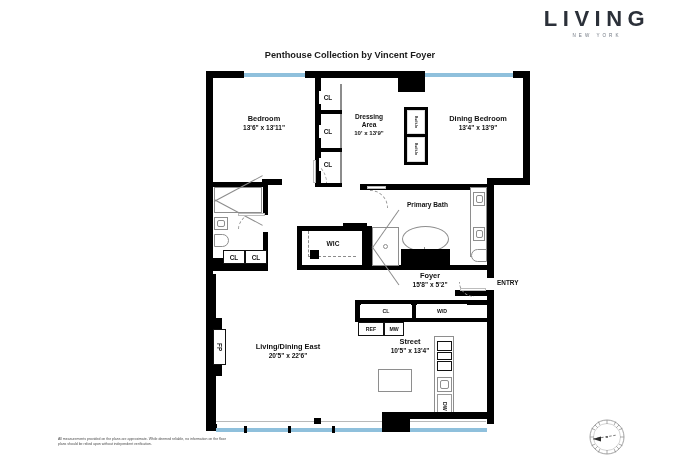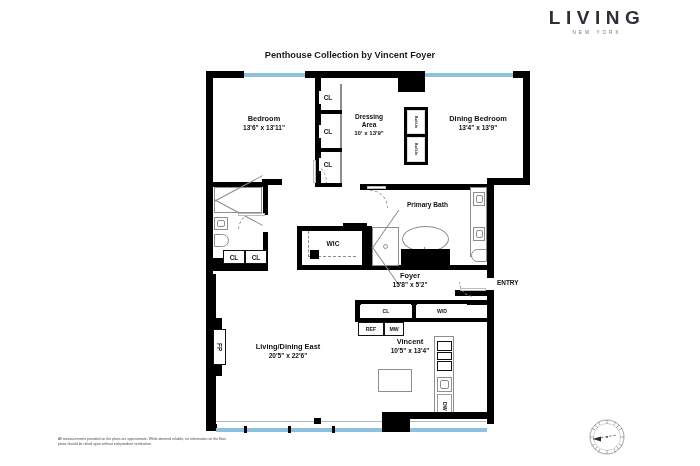--- a/index.html
+++ b/index.html
@@ -10,21 +10,21 @@
   }
   .page{position:absolute;left:0;top:0;width:700px;height:466px;}
 
   
   #page-title{
     position:absolute;left:58px;top:8px;
     font-size:13.5px;font-weight:bold;color:#1b1b1b;letter-spacing:.1px;
   }
   #brand{position:absolute;right:28px;top:8px;text-align:center;width:150px;}
   #brand .mark{
-    font-size:19px;font-weight:bold;color:#2b3039;
+    font-size:22px;font-weight:bold;color:#2b3039;
     letter-spacing:5.5px;line-height:1;
     font-family:"Liberation Sans",sans-serif;
   }
   #brand .sub{
     font-size:4.6px;color:#6f7680;letter-spacing:3px;margin-top:3px;
   }
   #subtitle{
     position:absolute;left:0;top:50px;width:700px;text-align:center;
     font-size:9.2px;font-weight:bold;color:#1b1b1b;
   }
@@ -211,40 +211,40 @@
     <div class="ln" style="left:424px;top:247px;width:1px;height:6px;"></div>
     <div class="fill" style="left:401px;top:249px;width:49px;height:17px;"></div>
 
     <div class="box" style="left:470px;top:187px;width:17px;height:70px;"></div>
     <div class="box" style="left:473px;top:192px;width:12px;height:14px;"></div>
     <div class="box" style="left:476px;top:195px;width:7px;height:8px;border-radius:2px;"></div>
     <div class="box" style="left:473px;top:227px;width:12px;height:14px;"></div>
     <div class="box" style="left:476px;top:230px;width:7px;height:8px;border-radius:2px;"></div>
     <div class="box" style="left:471px;top:249px;width:16px;height:13px;border-radius:8px 0 0 8px;"></div>
 
-    <div class="rlabel" style="left:368px;top:272px;width:84px;">
+    <div class="rlabel" style="left:388px;top:272px;width:84px;">
       <span class="nm">Foyer</span>
       <span class="dim">15'8" x 5'2"</span>
     </div>
 
     <div class="arc" style="left:459px;top:267px;width:28px;height:28px;clip-path:polygon(0 50%, 50% 50%, 50% 100%, 0 100%);"></div>
     <div class="leaf" style="left:460px;top:288px;width:26px;height:2.5px;"></div>
     <div class="entry-lbl" style="left:497px;top:279px;">ENTRY</div>
 
     <div class="w" style="left:355px;top:300px;width:133px;height:5px;"></div>
     <div class="w" style="left:355px;top:300px;width:5px;height:22px;"></div>
     <div class="w" style="left:412px;top:302px;width:4px;height:20px;"></div>
     <div class="w" style="left:355px;top:318px;width:133px;height:4px;"></div>
     <div class="tag mini" style="left:361px;top:304px;width:50px;height:14px;border:none;">CL</div>
     <div class="tag mini" style="left:417px;top:304px;width:50px;height:14px;border:none;">W/D</div>
 
     <div class="tag mini" style="left:358px;top:322px;width:26px;height:14px;">REF</div>
     <div class="tag mini" style="left:384px;top:322px;width:20px;height:14px;">MW</div>
     <div class="rlabel" style="left:370px;top:338px;width:80px;">
-      <span class="nm">Vincent</span>
+      <span class="nm">Street</span>
       <span class="dim">10'5" x 13'4"</span>
     </div>
 
     <div class="box" style="left:434px;top:336px;width:20px;height:82px;"></div>
     <div class="boxk" style="left:437px;top:341px;width:15px;height:10px;"></div>
     <div class="boxk" style="left:437px;top:352px;width:15px;height:8px;"></div>
     <div class="boxk" style="left:437px;top:361px;width:15px;height:10px;"></div>
     <div class="box" style="left:437px;top:377px;width:15px;height:15px;"></div>
     <div class="box" style="left:440px;top:380px;width:9px;height:9px;border-radius:2px;"></div>
     <div class="tag v mini" style="left:437px;top:394px;width:15px;height:24px;border:1px solid #9a9a9a;">DW</div>

